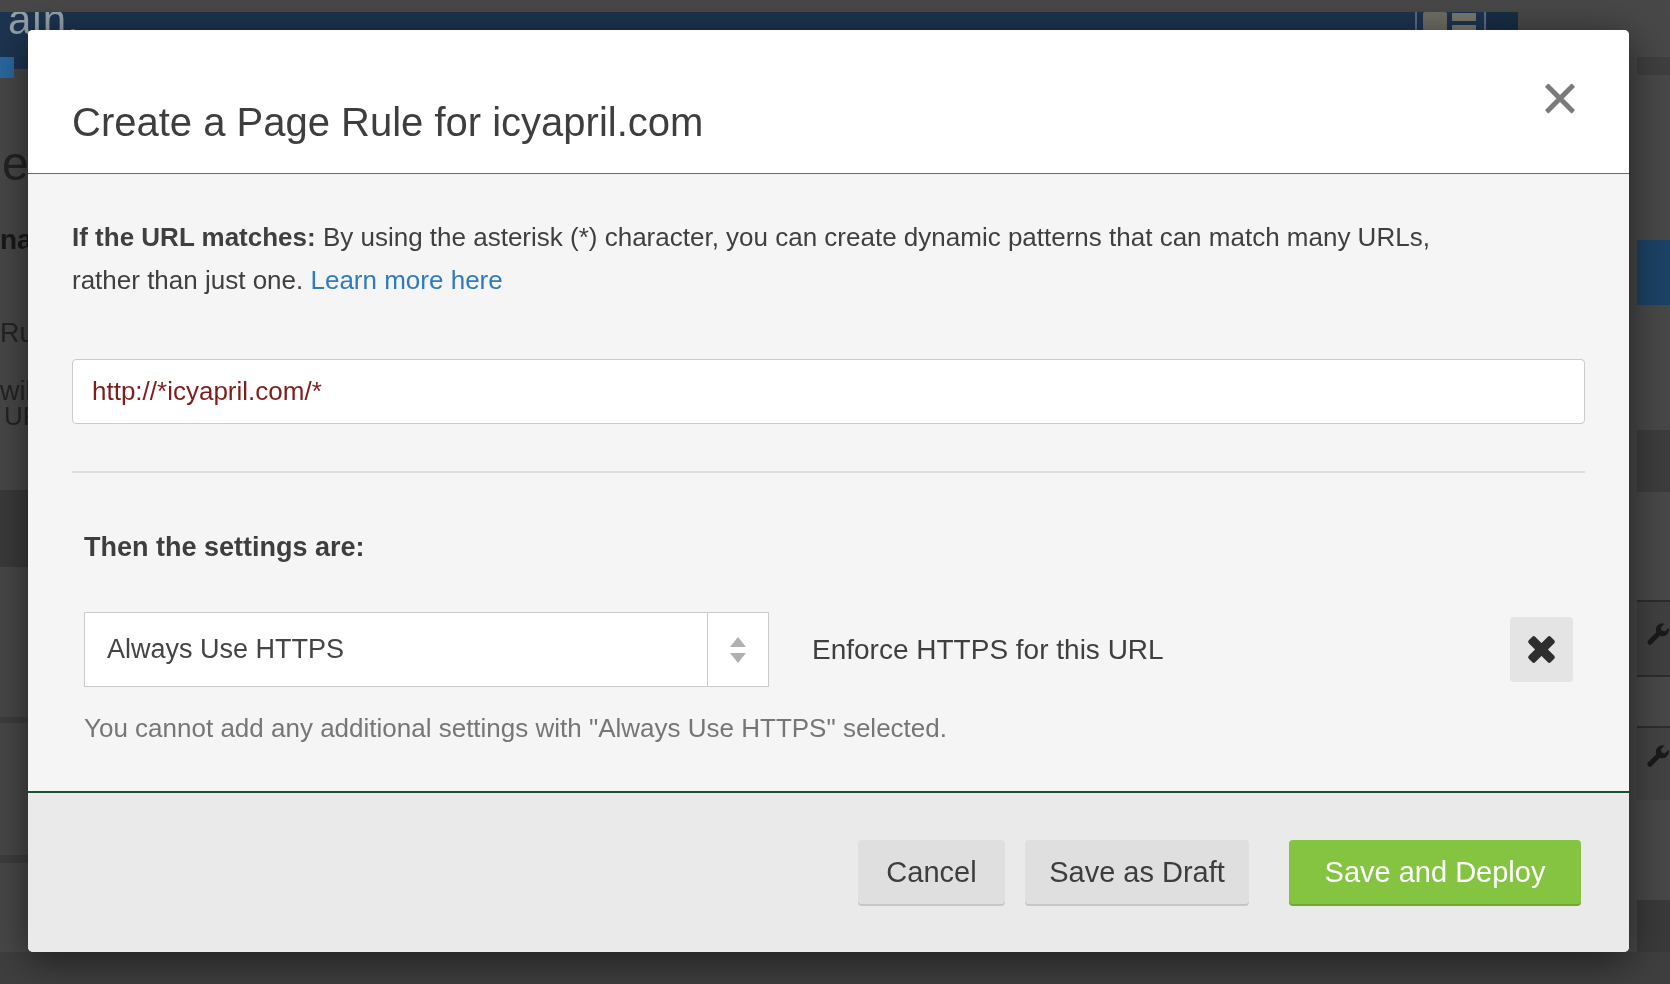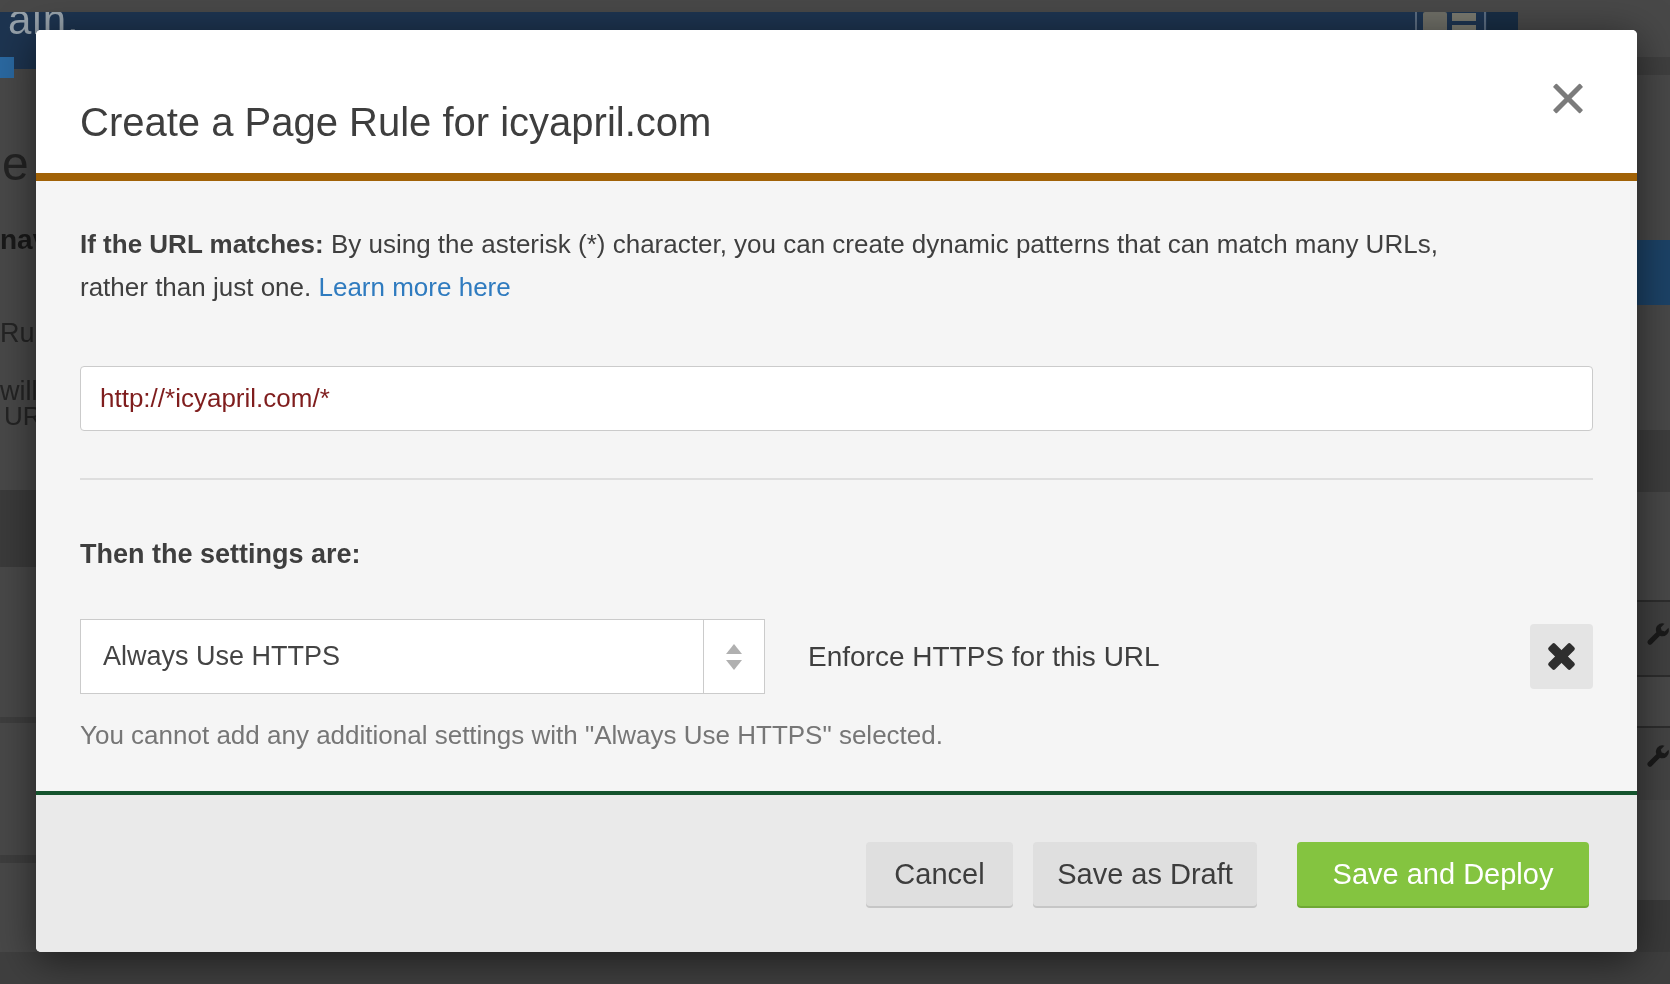--- a/index.html
+++ b/index.html
@@ -35,45 +35,45 @@
   .r-blue { left:1637px; top:240px; width:33px; height:65px; background:#1c4266; }
   .r-dark { left:1637px; top:430px; width:33px; height:62px; background:#3d3d3d; }
   .r-box1 { left:1637px; top:600px; width:33px; height:77px; background:#404040;
             border-top:2px solid #2d2d2d; border-bottom:2px solid #2d2d2d; }
   .r-box2 { left:1637px; top:726px; width:33px; height:74px; background:#434343;
             border-top:2px solid #2d2d2d; }
   .r-bot  { left:1637px; top:900px; width:33px; height:52px; background:#3a3a3a; }
   .wrench { position:absolute; left:7px; top:20px; width:26px; height:26px; fill:#1a1a1a; }
 
   
-  .modal { position:absolute; left:36px; top:30px; width:1601px; height:922px;
+  .modal { position:absolute; left:28px; top:30px; width:1601px; height:922px;
            background:#ffffff; border-radius:5px; overflow:hidden;
            box-shadow:0 8px 40px rgba(0,0,0,0.55); }
 
   .m-header { position:relative; height:143px; background:#ffffff; }
   .m-title { position:absolute; left:44px; top:70px; font-size:40px; color:#3e3e3e; }
   .close-btn { position:absolute; top:47px; right:47px; width:44px; height:44px; cursor:pointer; }
   .close-btn i { position:absolute; left:3px; top:19px; width:38px; height:5px;
                  background:#7b7b7b; border-radius:1px; }
   .close-btn i:first-child { transform:rotate(45deg); }
   .close-btn i:last-child  { transform:rotate(-45deg); }
 
   .m-body { position:absolute; top:143px; left:0; right:0; bottom:161px;
-            background:#f5f5f5; border-top:8px solid #a16207; }
+            background:#f5f5f5; border-top:1px solid #a16207; }
 
   .sec1 { padding:42px 44px 0; }
   .intro { font-size:26px; line-height:43px; color:#3f3f3f; max-width:1390px; }
   .intro b { font-weight:bold; }
   .intro a { color:#2f7bbf; text-decoration:none; cursor:pointer; }
   .url-input { display:block; width:100%; height:65px; margin-top:57px;
                border:1px solid #cbcbcb; border-radius:4px; background:#ffffff;
                font-family:inherit; font-size:26px; color:#7f1d1d; padding:0 19px; outline:none; }
   .sec-divider { margin-top:47px; border-bottom:2px solid #dedede; }
 
-  .sec2 { padding:0 44px; }
+  .sec2 { padding:0 56px; }
   .sec2-heading { margin-top:56px; font-size:27px; line-height:36px; font-weight:bold; color:#3e3e3e; }
   .setting-row { margin-top:47px; display:flex; align-items:center; }
   .setting-select { width:685px; height:75px; background:#ffffff; border:1px solid #cbcbcb;
                     border-radius:0; display:flex; align-items:stretch; cursor:pointer; }
   .select-value { flex:1; display:flex; align-items:center; padding-left:22px;
                   font-size:27px; color:#444444; }
   .select-spin { width:61px; border-left:1px solid #cbcbcb; display:flex; flex-direction:column;
                  align-items:center; justify-content:center; gap:6px; }
   .tri-up   { width:0; height:0; border-left:8px solid transparent; border-right:8px solid transparent;
               border-bottom:10px solid #b0b0b0; }
@@ -82,21 +82,21 @@
   .setting-desc { margin-left:43px; font-size:28px; color:#3f3f3f; }
   .remove-btn { margin-left:auto; width:63px; height:65px; background:#e4e4e4; border-radius:4px;
                 position:relative; cursor:pointer; }
   .remove-btn i { position:absolute; left:16px; top:28px; width:31px; height:9px;
                   background:#2e2e2e; border-radius:2px; }
   .remove-btn i:first-child { transform:rotate(45deg); }
   .remove-btn i:last-child  { transform:rotate(-45deg); }
   .helper { margin-top:26px; font-size:26px; color:#767676; }
 
   .m-footer { position:absolute; left:0; right:0; bottom:0; height:161px; background:#eaeaea;
-              border-top:4px solid #14532d; display:flex; justify-content:flex-end;
+              border-top:2px solid #14532d; display:flex; justify-content:flex-end;
               align-items:flex-start; padding:47px 48px 0 0; }
   .btn { height:64px; border:none; border-radius:4px; font-family:inherit; font-size:29px;
          color:#3d3d3d; cursor:pointer; }
   .btn-gray { background:#dfdfdf; box-shadow:0 2px 0 #c6c6c6; }
   .btn-cancel { width:147px; margin-right:20px; }
   .btn-draft  { width:224px; margin-right:40px; }
   .btn-deploy { width:292px; background:#84c440; color:#ffffff; box-shadow:0 2px 0 #6fa834; }
 </style>
 </head>
 <body>

